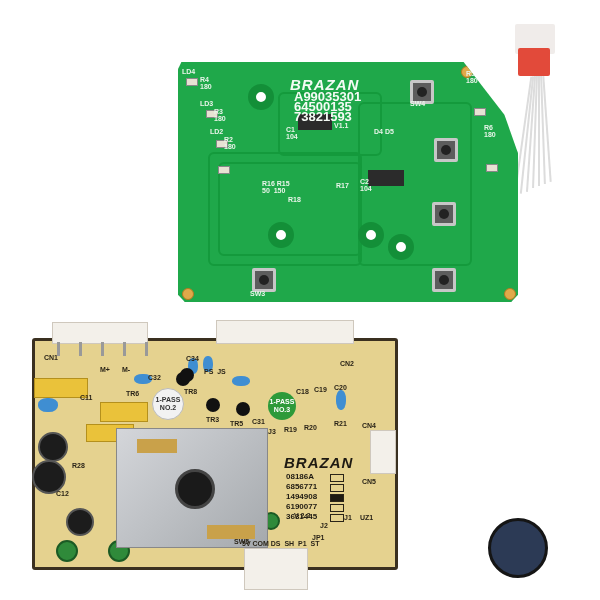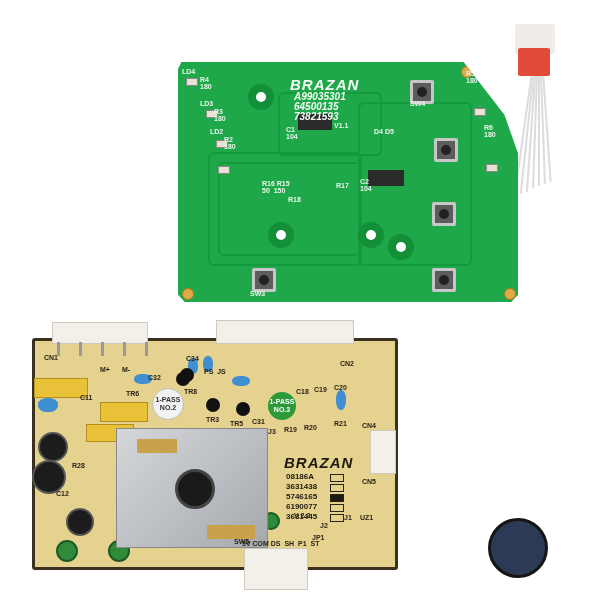--- a/index.html
+++ b/index.html
@@ -11,21 +11,21 @@
     box-shadow:0 2px 4px rgba(0,0,0,.3);}
   .trace{position:absolute;border:2px solid #149a3c;border-radius:6px;}
   .hole{position:absolute;border-radius:50%;background:#fff;border:8px solid #138f38;}
   .gold{position:absolute;width:10px;height:10px;border-radius:50%;background:#e0a94a;border:1px solid #b47a20;}
   .btn{position:absolute;width:18px;height:18px;background:#5c5c5c;border-radius:2px;border:3px solid #c7c7c7;}
   .btn::after{content:"";position:absolute;left:4px;top:4px;width:10px;height:10px;border-radius:50%;background:#222;}
   .ic{position:absolute;background:#2b2b2b;height:16px;}
   .smd{position:absolute;width:10px;height:6px;background:#e7e2d3;border:1px solid #888;}
   .silk{position:absolute;color:#e9f5ea;font-size:7px;font-weight:bold;white-space:pre;}
   .brand-g{position:absolute;color:#f4fbf5;font-weight:900;font-size:15px;letter-spacing:1px;font-style:italic;}
-  .codes-g{position:absolute;color:#f4fbf5;font-weight:bold;font-size:10px;line-height:10px;font-style:italic;}
+  .codes-g{position:absolute;color:#f4fbf5;font-weight:bold;font-size:13px;line-height:10px;}
   
   .conn-red{left:518px;top:48px;width:32px;height:28px;background:#e24a3a;border-radius:2px;}
   .conn-white{left:515px;top:24px;width:40px;height:30px;background:#f0ecea;border-radius:2px;}
   .wire{position:absolute;width:2px;background:#dcdcdc;}
   
   .yboard{left:32px;top:338px;width:360px;height:226px;background:#e5d28f;border:3px solid #3a3020;border-radius:3px;}
   .yconn{position:absolute;background:#f3f0ea;border:1px solid #cfc8bd;}
   .pin{position:absolute;width:3px;background:#999;}
   .cap-y{position:absolute;background:#eac23a;border:1px solid #b4901c;}
   .cap-b{position:absolute;background:#3f8ed2;border-radius:45%;}
@@ -164,22 +164,22 @@
   <div style="position:absolute;left:58px;top:40px;width:34px;height:34px;border-radius:50%;background:#1a1a1a;border:3px solid #444;"></div>
   <div style="position:absolute;left:20px;top:10px;width:40px;height:14px;background:#c9a14a;"></div>
   <div style="position:absolute;left:90px;top:96px;width:48px;height:14px;background:#c9a14a;"></div>
 </div>
 
 <div class="abs buzzer"></div>
 
 <div class="brand-y" style="left:284px;top:454px;">BRAZAN</div>
 <div class="codes-y" style="left:286px;top:472px;">
   <div>08186A</div>
-  <div>3631438</div>
-  <div>5746165</div>
+  <div>6856771</div>
+  <div>1494908</div>
   <div>6190077</div>
   <div>3631445</div>
 </div>
 <div class="box" style="left:330px;top:474px;"></div>
 <div class="box" style="left:330px;top:484px;"></div>
 <div class="box" style="left:330px;top:494px;background:#1e1a12;"></div>
 <div class="box" style="left:330px;top:504px;"></div>
 <div class="box" style="left:330px;top:514px;"></div>
 
 <div class="ysilk" style="left:44px;top:354px;">CN1</div>

